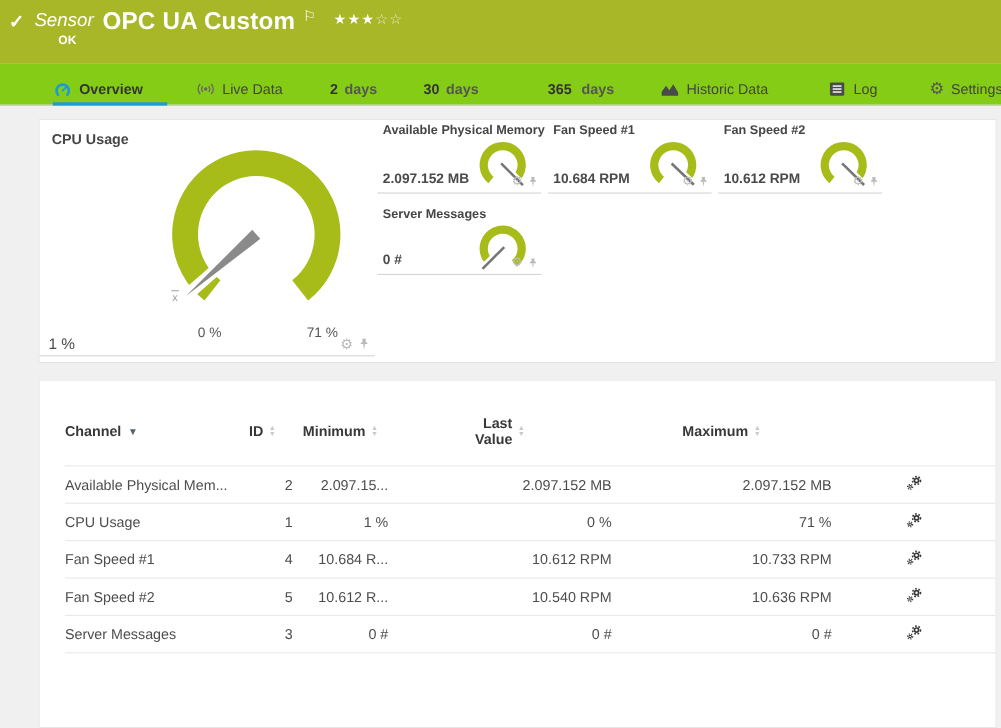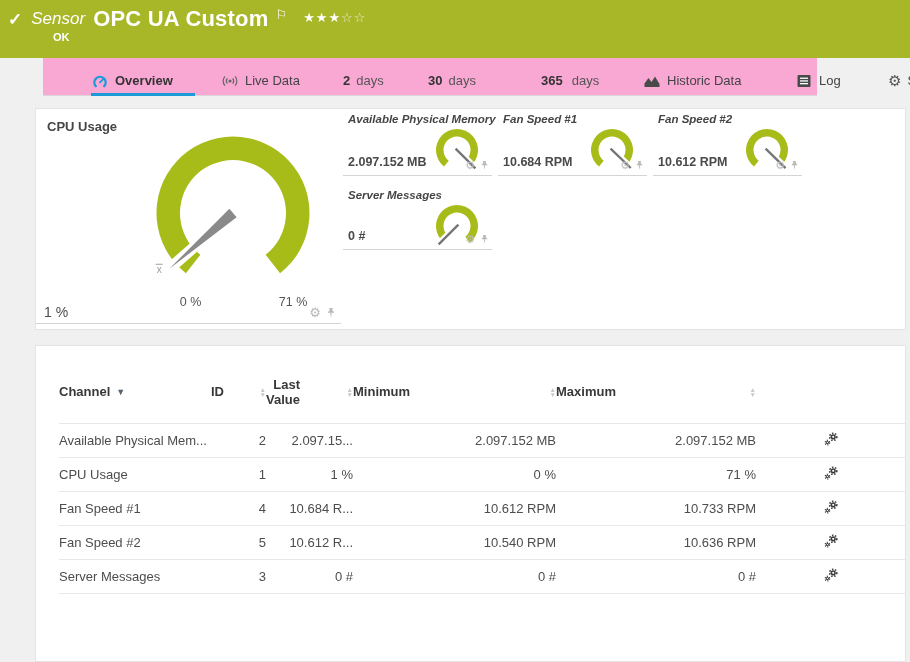--- a/index.html
+++ b/index.html
@@ -13,49 +13,49 @@
   .sensor-header{position:absolute;left:0;top:0;width:910px;height:58px;background:#a7b728;color:#fff;}
   .hdr-line1{position:absolute;left:8px;top:6px;display:flex;align-items:center;white-space:nowrap;}
   .check{font-size:17px;font-weight:bold;margin-right:9px;}
   .sensor-type{font-style:italic;font-size:17px;margin-right:8px;text-align:center;}
   .sensor-title{font-size:22px;font-weight:bold;letter-spacing:.2px;}
   .flag{font-size:13px;margin-left:7px;position:relative;top:-5px;}
   .stars{margin-left:16px;font-size:13px;letter-spacing:1px;position:relative;top:-2px;}
   .star.empty{opacity:.75;}
   .hdr-status{position:absolute;left:53px;top:31px;font-size:11px;font-weight:bold;}
   
-  .tabbar{position:absolute;left:0;top:58px;width:774px;height:38px;background:#f9a8d4;border-bottom:1px solid #d8d8d8;box-sizing:border-box;margin-left:43px;}
+  .tabbar{position:absolute;left:0;top:58px;width:910px;height:38px;background:#84cc16;border-bottom:1px solid #d8d8d8;box-sizing:border-box;}
   .tab{position:absolute;bottom:7px;display:flex;align-items:center;gap:6px;font-size:13px;color:#444;cursor:pointer;white-space:nowrap;}
   .tab.active{font-weight:bold;color:#333;}
   .tab .num{font-weight:bold;color:#333;}
-  .tab .days{color:#555;}
+  .tab .days{color:#555;font-weight:bold;}
   .tab-underline{position:absolute;left:48px;bottom:-1px;width:104px;height:3px;background:#1d9bd8;}
   .gear-glyph{font-size:15px;line-height:1;color:#555;}
   
   .top-card{position:absolute;left:35px;top:108px;width:871px;height:222px;background:#fff;border:1px solid #e4e4e4;box-sizing:border-box;}
   .cpu-panel{position:absolute;left:0;top:0;width:305px;height:215px;border-bottom:1px solid #d4d4d4;box-sizing:border-box;}
   .panel-title-big{position:absolute;left:11px;top:10px;font-size:13px;font-weight:bold;color:#454545;}
   .big-gauge{position:absolute;left:92px;top:16px;}
   .scale-label{position:absolute;top:186px;font-size:12.5px;color:#555;text-align:center;}
   .cpu-value{position:absolute;left:8px;top:195px;font-size:14px;color:#4c4c4c;}
   .panel-icons{position:absolute;display:flex;align-items:center;gap:5px;}
   .cpu-icons{right:5px;bottom:4px;}
   .gear-small{font-size:13px;line-height:1;color:#b9b9b9;}
   .small-panel{position:absolute;width:149px;border-bottom:1px solid #d4d4d4;box-sizing:border-box;}
-  .panel-title-sm{position:absolute;left:5px;top:4px;font-size:11.5px;font-weight:bold;color:#454545;white-space:nowrap;font-style:italic;}
+  .panel-title-sm{position:absolute;left:5px;top:4px;font-size:11.5px;font-weight:bold;color:#454545;white-space:nowrap;}
   .sm-gauge{position:absolute;left:84px;top:12px;}
   .sm-value{position:absolute;left:5px;bottom:6px;font-size:12.5px;font-weight:bold;color:#4a4a4a;white-space:nowrap;}
   .sm-icons{right:3px;bottom:4px;}
   .gear-xs{font-size:11px;line-height:1;color:#bcbcbc;}
   
   .table-card{position:absolute;left:35px;top:345px;width:871px;height:317px;background:#fff;border:1px solid #e4e4e4;box-sizing:border-box;}
   .tbl{position:absolute;left:23px;top:0;right:0;}
   .tbl-header{display:grid;grid-template-columns:152px 55px 87px 203px 200px 1fr;height:77px;box-sizing:border-box;align-items:center;padding-top:14px;}
   .th{font-size:13px;font-weight:bold;color:#383838;display:flex;align-items:center;}
-  .th.right{justify-content:space-between;text-align:right;}
+  .th.right{justify-content:center;text-align:right;}
   .th .two-line{line-height:15px;}
   .tbl-row{display:grid;grid-template-columns:152px 55px 87px 203px 200px 1fr;height:33px;align-items:center;border-top:1px solid #e8e8e8;font-size:13px;color:#4d4d4d;}
   .td.right{text-align:right;}
   .td.center{text-align:center;}
   .tbl-end{border-top:1px solid #e8e8e8;height:0;}
   .sort-stack{display:inline-flex;flex-direction:column;margin-left:5px;color:#c3cad0;font-size:6.5px;line-height:5px;}
   .sort-caret{margin-left:6px;color:#56626e;font-size:9px;}
   .row-tool{display:inline-block;cursor:pointer;}
 </style>
 </head>
@@ -219,28 +219,28 @@
           <span class="sort-caret">▼</span>
         </div>
         <div class="th right">
           <span>ID</span>
           <span class="sort-stack">
             <span>▲</span>
             <span>▼</span>
           </span>
         </div>
         <div class="th right">
-          <span class="two-line">Last<br>Value</span>
+          <span>Minimum</span>
           <span class="sort-stack">
             <span>▲</span>
             <span>▼</span>
           </span>
         </div>
         <div class="th right">
-          <span>Minimum</span>
+          <span class="two-line">Last<br>Value</span>
           <span class="sort-stack">
             <span>▲</span>
             <span>▼</span>
           </span>
         </div>
         <div class="th right">
           <span>Maximum</span>
           <span class="sort-stack">
             <span>▲</span>
             <span>▼</span>

